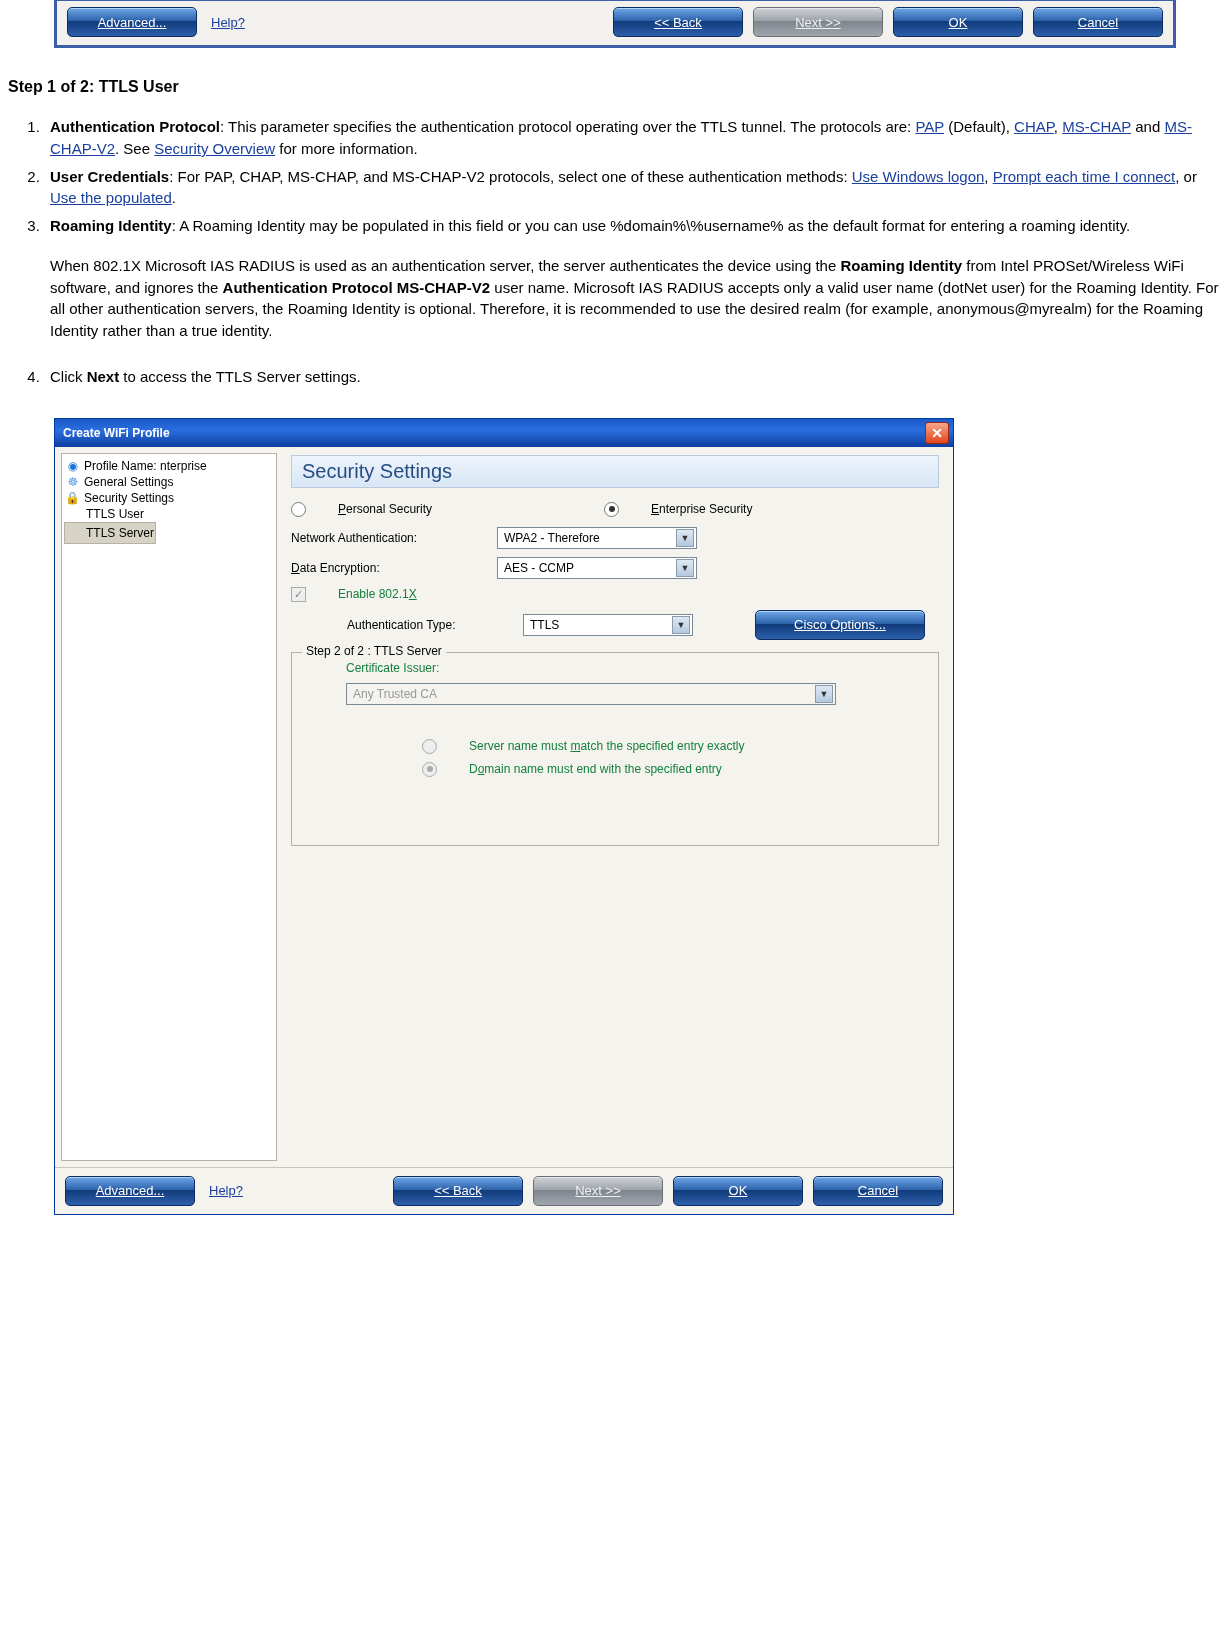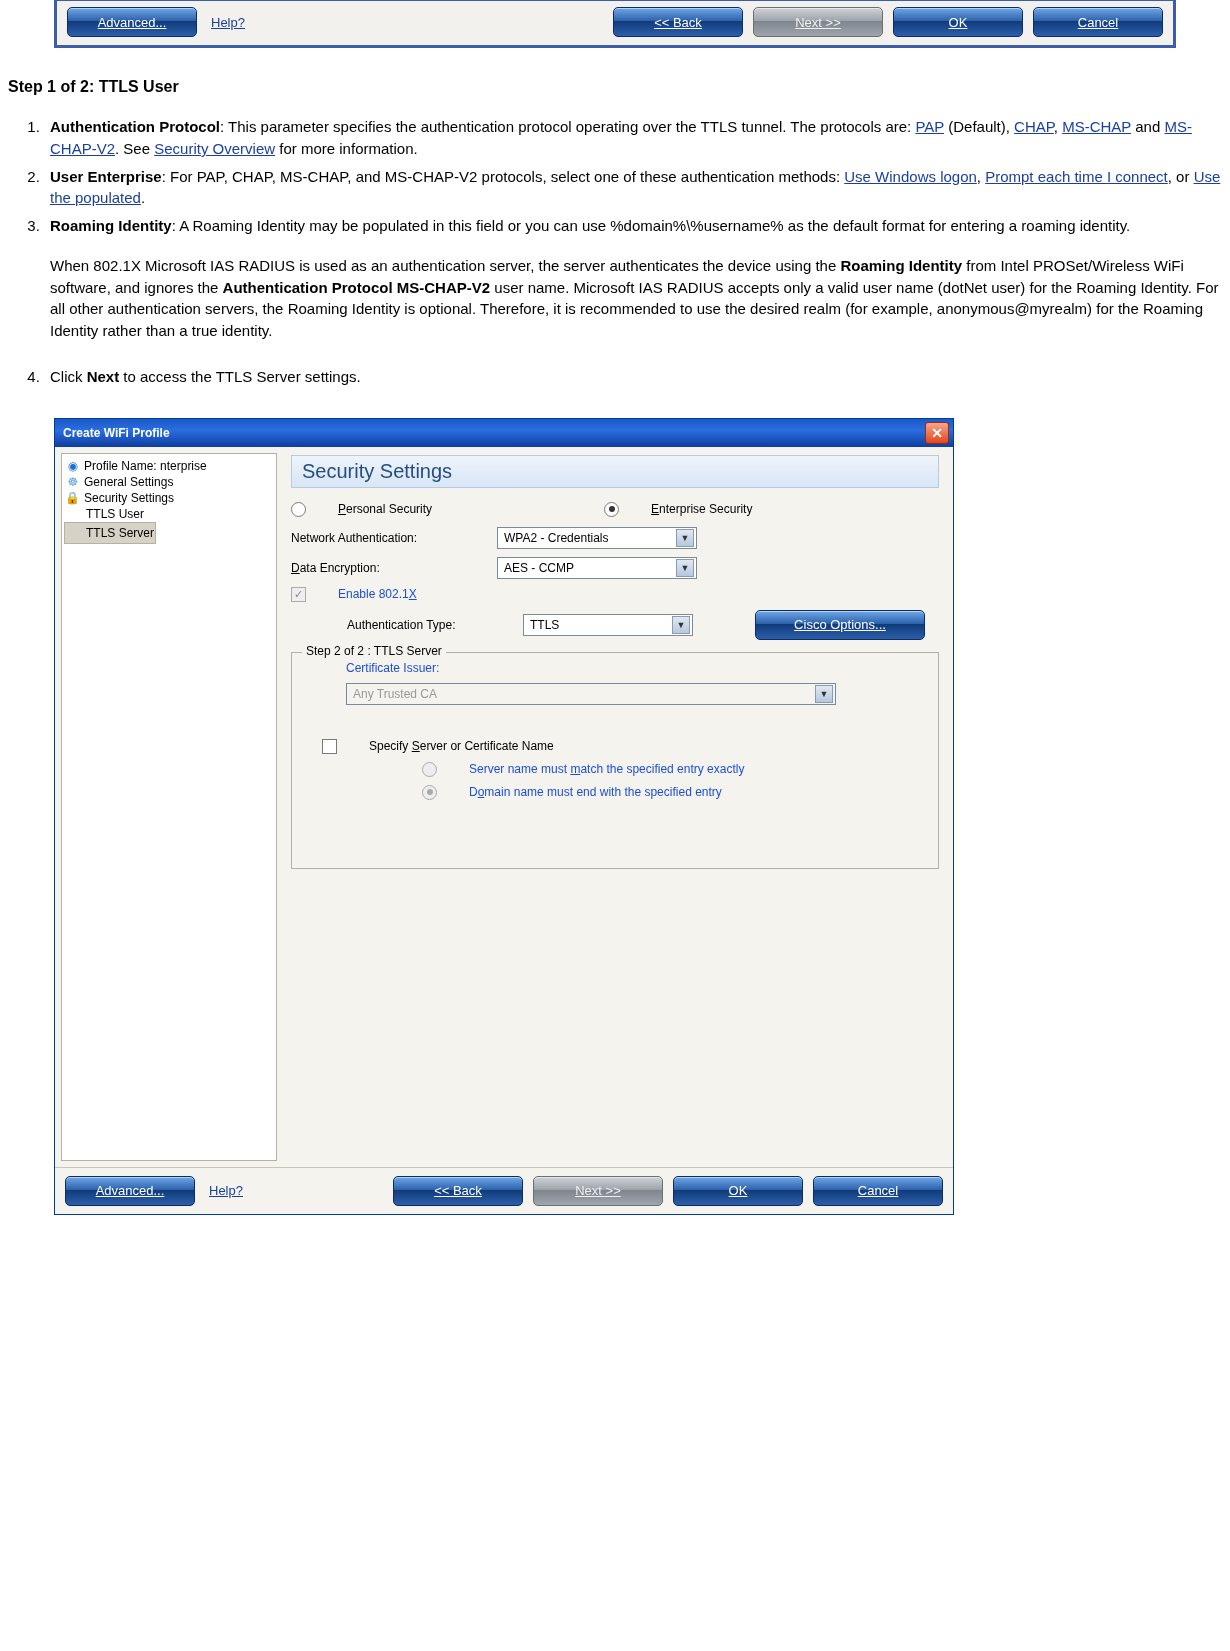--- a/index.html
+++ b/index.html
@@ -210,21 +210,21 @@
     margin-top:12px;
     padding: 8px 10px 60px 10px;
     position:relative;
   }
   .fieldset .legend {
     position:absolute; top:-9px; left:10px;
     background:#f4f3ee;
     padding:0 4px;
     font-size:12px;
   }
-  .grey-txt { color:#1d4ed8; }
+  .grey-txt { color:#15803d; }
   .und { text-decoration: underline; text-decoration-style: solid; }
 
   .dlg-footer {
     border-top: 1px solid #c9c5b8;
     padding: 8px 10px;
     background: #f4f3ee;
   }
 
 </style>
 </head>
@@ -243,21 +243,21 @@
   </div>
 </div>
 
 <h3 class="step">Step 1 of 2: TTLS User</h3>
 
 <ol class="steps">
   <li>
     <span class="b">Authentication Protocol</span><span>: This parameter specifies the authentication protocol operating over the TTLS tunnel. The protocols are: </span><a class="doc-link">PAP</a><span> (Default), </span><a class="doc-link">CHAP</a><span>, </span><a class="doc-link">MS-CHAP</a><span> and </span><a class="doc-link">MS-CHAP-V2</a><span>. See </span><a class="doc-link">Security Overview</a><span> for more information.</span>
   </li>
   <li>
-    <span class="b">User Enterprise</span><span>: For PAP, CHAP, MS-CHAP, and MS-CHAP-V2 protocols, select one of these authentication methods: </span><a class="doc-link">Use Windows logon</a><span>, </span><a class="doc-link">Prompt each time I connect</a><span>, or </span><a class="doc-link">Use the populated</a><span>.</span>
+    <span class="b">User Credentials</span><span>: For PAP, CHAP, MS-CHAP, and MS-CHAP-V2 protocols, select one of these authentication methods: </span><a class="doc-link">Use Windows logon</a><span>, </span><a class="doc-link">Prompt each time I connect</a><span>, or </span><a class="doc-link">Use the populated</a><span>.</span>
   </li>
   <li>
     <span class="b">Roaming Identity</span><span>: A Roaming Identity may be populated in this field or you can use %domain%\%username% as the default format for entering a roaming identity.</span>
     <span class="gap"></span>
     <span>When 802.1X Microsoft IAS RADIUS is used as an authentication server, the server authenticates the device using the </span><span class="b">Roaming Identity</span><span> from Intel PROSet/Wireless WiFi software, and ignores the </span><span class="b">Authentication Protocol MS-CHAP-V2</span><span> user name. Microsoft IAS RADIUS accepts only a valid user name (dotNet user) for the Roaming Identity. For all other authentication servers, the Roaming Identity is optional. Therefore, it is recommended to use the desired realm (for example, anonymous@myrealm) for the Roaming Identity rather than a true identity.</span>
     <span class="gap"></span>
   </li>
   <li>
     <span>Click </span><span class="b">Next</span><span> to access the TTLS Server settings.</span>
   </li>
@@ -301,21 +301,21 @@
         <span style="width:120px;"></span>
         <span class="radio">
                 <span class="dot"></span>
               </span>
         <span><span class="und">E</span>nterprise Security</span>
       </div>
 
       <div class="row" style="margin-top:10px;">
         <span style="width:180px;">Network Authentication:</span>
         <div class="sel" style="width:190px;">
-          <span>WPA2 - Credentials</span>
+          <span>WPA2 - Therefore</span>
           <span class="caret">▼</span>
         </div>
       </div>
       <div class="row">
         <span style="width:180px;"><span class="und">D</span>ata Encryption:</span>
         <div class="sel" style="width:190px;">
           <span>AES - CCMP</span>
           <span class="caret">▼</span>
         </div>
       </div>
@@ -344,24 +344,20 @@
         </div>
         <div class="row" style="margin-left:44px;">
           <div class="sel dis" style="width:480px;">
             <span>Any Trusted CA</span>
             <span class="caret">▼</span>
           </div>
         </div>
 
         <div style="height:26px;"></div>
 
-        <div class="row" style="margin-left:20px;">
-          <span class="chk"></span>
-          <span>Specify <span class="und">S</span>erver or Certificate Name</span>
-        </div>
         <div class="row grey-txt" style="margin-left:120px;">
           <span class="radio dis"></span>
           <span>Server name must <span class="und">m</span>atch the specified entry exactly</span>
         </div>
         <div class="row grey-txt" style="margin-left:120px;">
           <span class="radio dis">
                   <span class="dot" style="background:#aaa;"></span>
                 </span>
           <span>D<span class="und">o</span>main name must end with the specified entry</span>
         </div>

